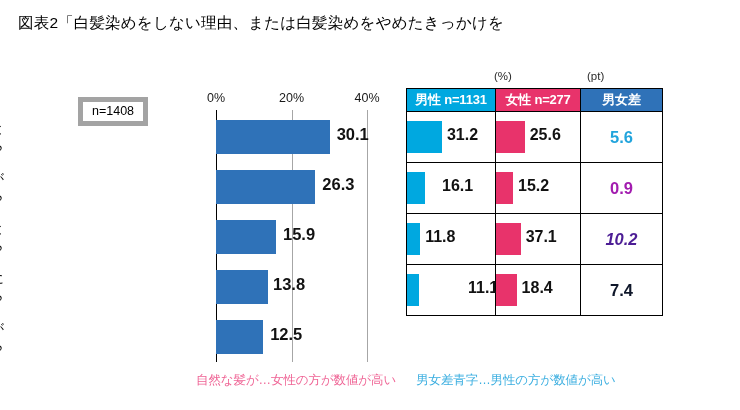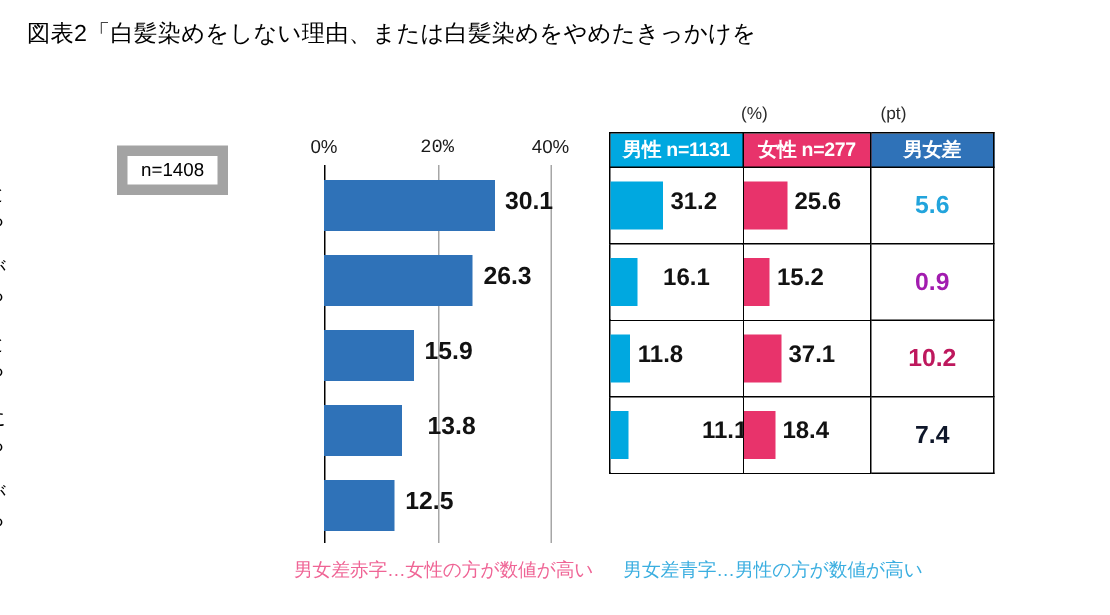--- a/index.html
+++ b/index.html
@@ -46,21 +46,21 @@
     left: 0;
     top: 86px;
     width: 400px;
     height: 285px;
   }
 
   #sample-size-box {
     position: absolute;
     left: 78px;
     top: 11px;
-    border: 7px solid #a3a3a3;
+    border: 5px solid #a3a3a3;
     padding: 2px 9px 3px 9px;
     font-size: 12.5px;
     line-height: 14px;
     background: #fff;
   }
 
   
   #plot-area {
     position: absolute;
     left: 216px;
@@ -220,39 +220,39 @@
   <div id="sample-size-box">n=1408</div>
 
   <div id="plot-area">
     <div class="axis-line"></div>
     <div id="gridlines">
         <div class="gridline" style="left: 75.5px;"></div>
         <div class="gridline" style="left: 151px;"></div>
       </div>
     <div id="ticklabels">
         <div class="tick-label" style="left: 0px;">0%</div>
-        <div class="tick-label" style="left: 75.5px; font-family: Liberation Mono, monospace;">20%</div>
+        <div class="tick-label" style="left: 75.5px;">20%</div>
         <div class="tick-label" style="left: 151px;">40%</div>
       </div>
     <div id="bars">
         <div class="bar-row" style="top: 2px;">
           <div class="bar-fill" style="width: 113.627px; background: rgb(47, 114, 184);"></div>
           <div class="bar-value" style="left: 120.627px;">30.1</div>
         </div>
         <div class="bar-row" style="top: 52px;">
           <div class="bar-fill" style="width: 99.2825px; background: rgb(47, 114, 184);"></div>
           <div class="bar-value" style="left: 106.282px;">26.3</div>
         </div>
         <div class="bar-row" style="top: 102px;">
           <div class="bar-fill" style="width: 60.0225px; background: rgb(47, 114, 184);"></div>
           <div class="bar-value" style="left: 67.0225px;">15.9</div>
         </div>
         <div class="bar-row" style="top: 152px;">
           <div class="bar-fill" style="width: 52.095px; background: rgb(47, 114, 184);"></div>
-          <div class="bar-value" style="left: 69px;">13.8</div>
+          <div class="bar-value" style="left: 57px;">13.8</div>
         </div>
         <div class="bar-row" style="top: 202px;">
           <div class="bar-fill" style="width: 47.1875px; background: rgb(47, 114, 184);"></div>
           <div class="bar-value" style="left: 54.1875px;">12.5</div>
         </div>
       </div>
   </div>
 
   <div id="cat-labels">
       <div class="cat-label" style="top: 34px;">
@@ -315,32 +315,32 @@
         </tr>
         <tr>
           <td class="cell-bar">
             <div class="mini-bar male" style="width: 13.216px; background: rgb(0, 168, 224);"></div>
             <div class="mini-val" style="left: 18.216px;">11.8</div>
           </td>
           <td class="cell-bar">
             <div class="mini-bar female" style="width: 24.64px; background: rgb(232, 51, 107);"></div>
             <div class="mini-val" style="left: 29.64px;">37.1</div>
           </td>
-          <td class="cell-diff diff-female" style="color: #be185d;">10.2</td>
+          <td class="cell-diff diff-female" style="color: #4c1d95; font-style: italic;">10.2</td>
         </tr>
         <tr>
           <td class="cell-bar">
             <div class="mini-bar male" style="width: 12.432px; background: rgb(0, 168, 224);"></div>
             <div class="mini-val" style="left: 19px; margin-left: 42px;">11.1</div>
           </td>
           <td class="cell-bar">
             <div class="mini-bar female" style="width: 20.608px; background: rgb(232, 51, 107);"></div>
             <div class="mini-val" style="left: 25.608px;">18.4</div>
           </td>
           <td class="cell-diff diff-female" style="color: #0f172a;">7.4</td>
         </tr>
       </tbody>
   </table>
 </div>
 
 <div id="footer-note">
-  <span id="footer-red">男女差赤字…女性の方が数値が高い</span><span id="footer-blue">男女差青字…男性の方が数値が高い</span>
+  <span id="footer-red">自然な髪が…女性の方が数値が高い</span><span id="footer-blue">男女差青字…男性の方が数値が高い</span>
 </div>
 
 </body></html>

